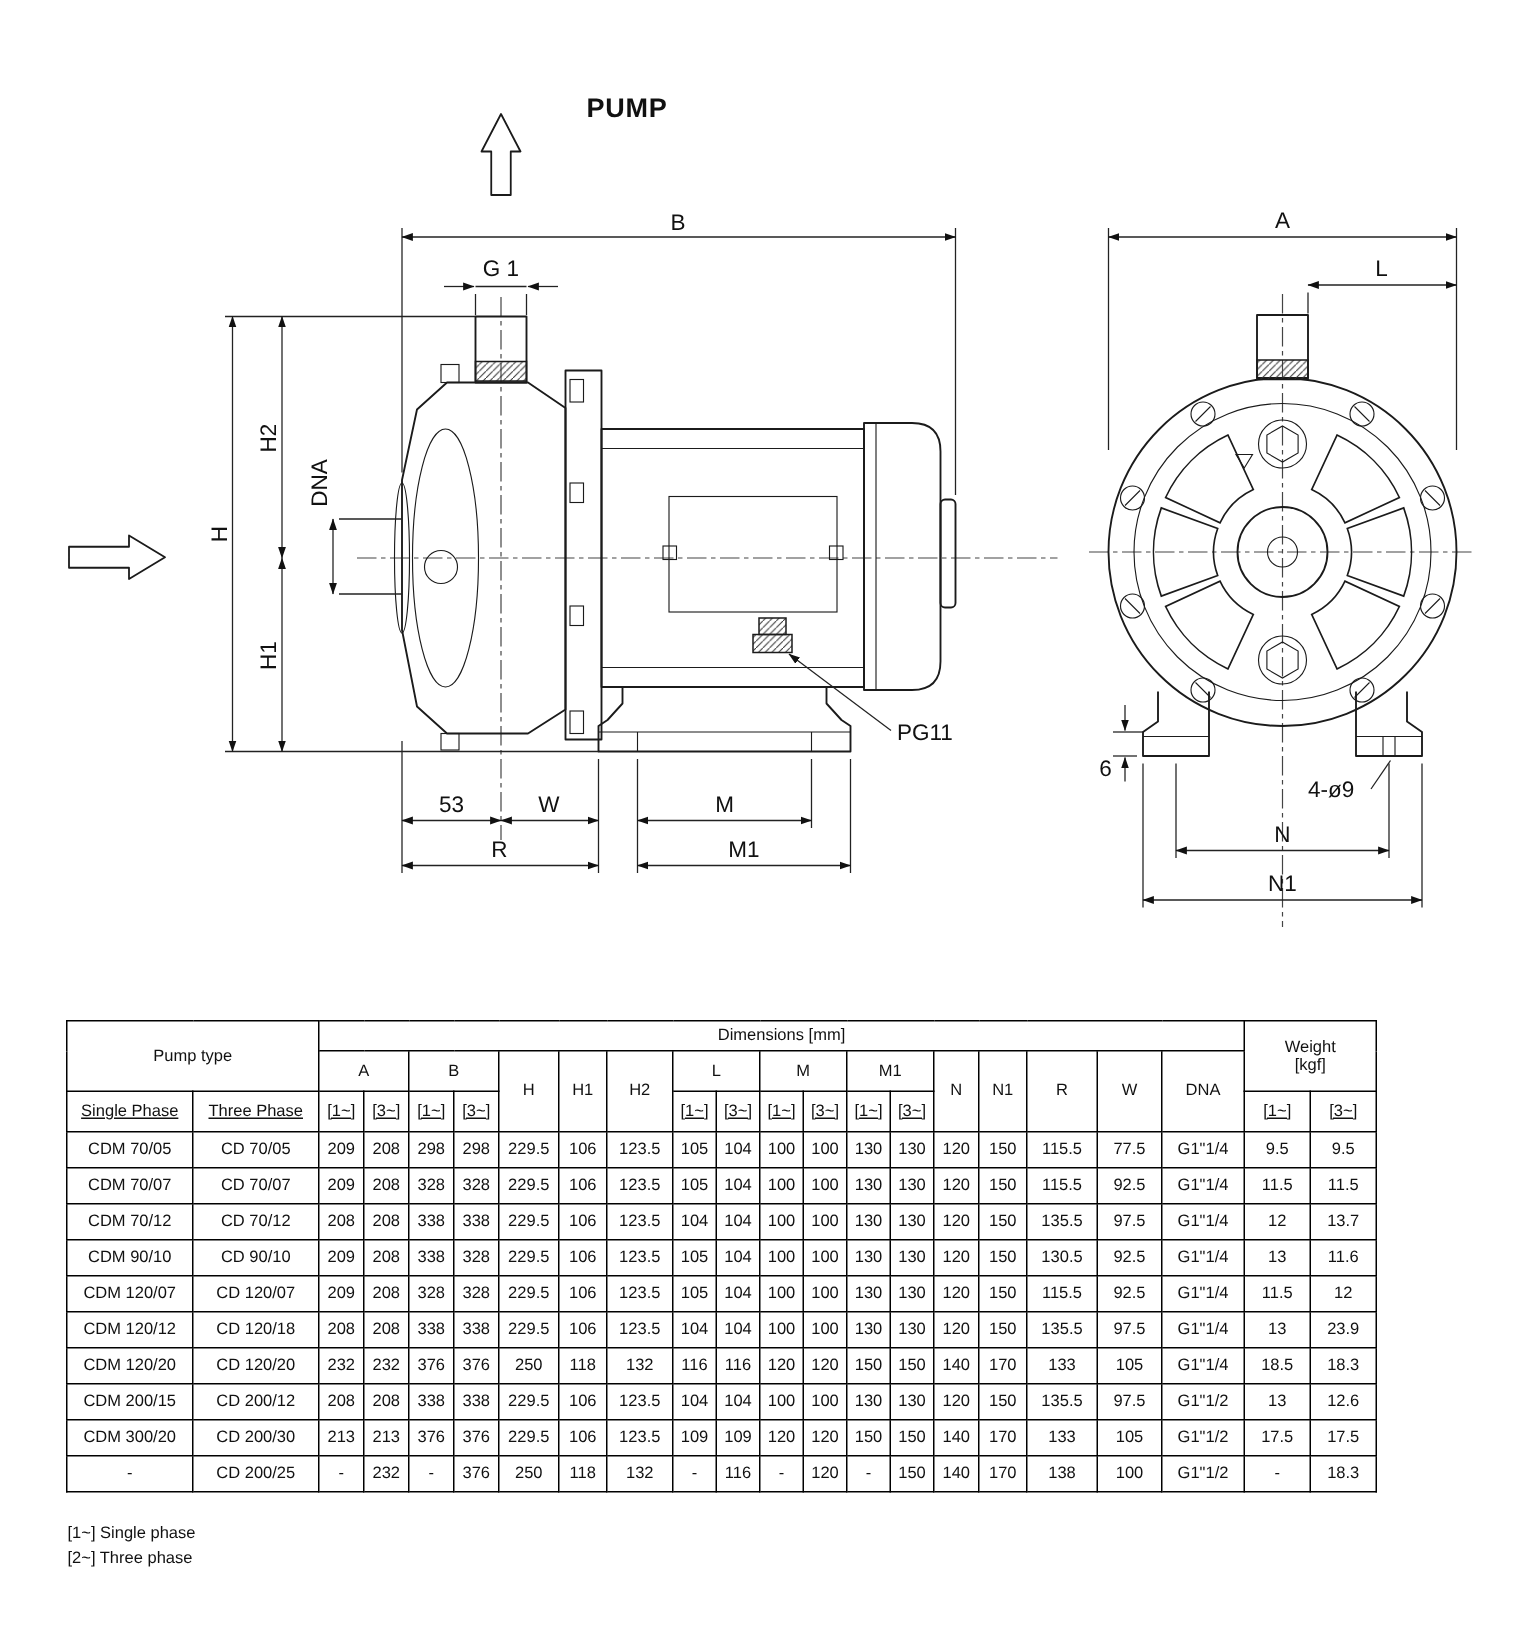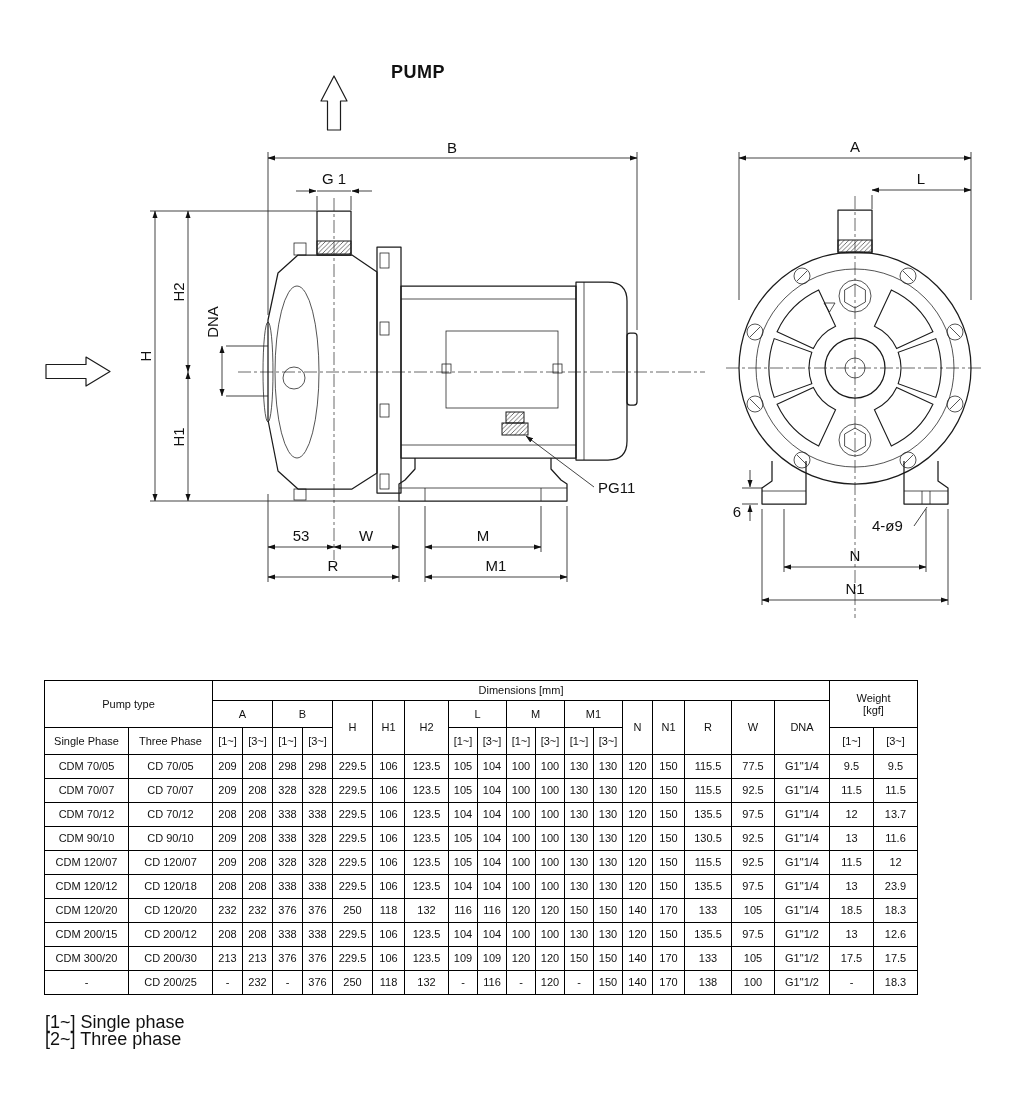--- a/index.html
+++ b/index.html
@@ -19,23 +19,23 @@
   .ht{fill:url(#hatch);stroke:#1b1b1b;stroke-width:1;}
   .arw{fill:#fff;stroke:#1b1b1b;stroke-width:1.2;stroke-linejoin:round;}
   .lb{font:15px "Liberation Sans",sans-serif;fill:#111;}
   .tbl-wrap{position:absolute;top:680px;left:44px;}
   table{border-collapse:collapse;table-layout:fixed;border:1.6px solid #000;
         font-size:11px;line-height:1.1;}
   th,td{border:1px solid #000;text-align:center;vertical-align:middle;
         padding:1px 1px;font-weight:400;overflow:hidden;white-space:nowrap;}
   thead tr:nth-child(1) th{height:17px;}
   thead tr:nth-child(2) th{height:24px;}
-  thead tr:nth-child(3) th{height:24px;}
+  thead tr:nth-child(3) th{height:24px;text-decoration:underline;}
   tbody td{height:21px;}
-  .notes{position:absolute;top:1014px;left:45px;font-size:18px;line-height:17px;}
+  .notes{position:absolute;top:1014px;left:45px;font-size:11px;line-height:17px;}
 </style>
 </head>
 <body>
 
 <div class="page-title">PUMP</div>
 
 <svg width="1024" height="615" viewBox="0 60 1024 615">
   <defs>
     <marker id="da" viewBox="0 0 10 8" refX="9.5" refY="4" markerWidth="9" markerHeight="7.2" orient="auto-start-reverse">
       <path d="M0,0.6L10,4L0,7.4Z" fill="#111"></path>

